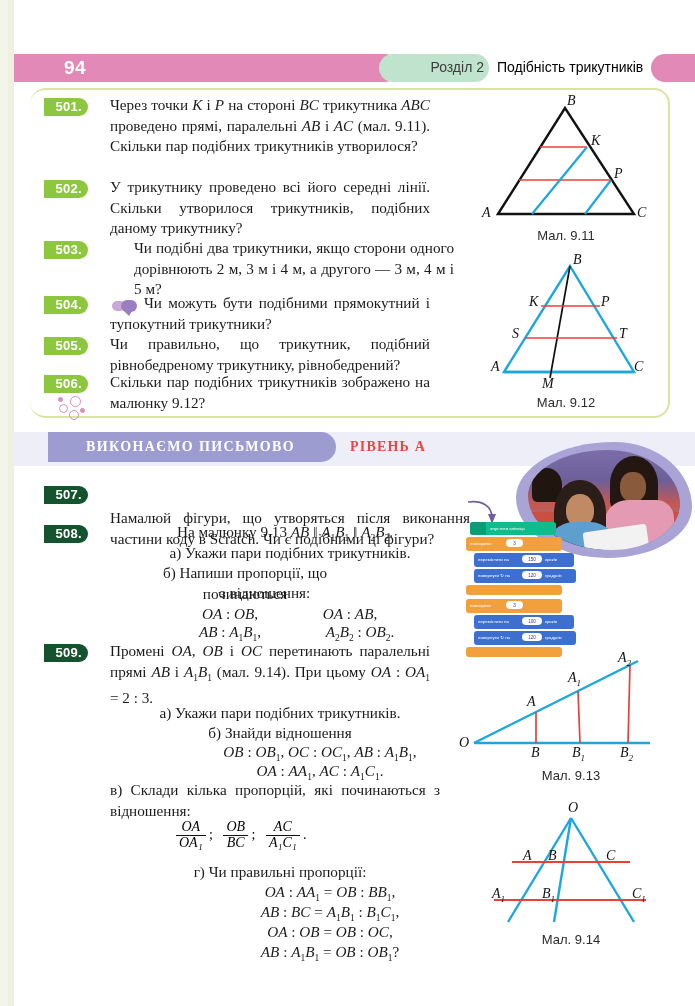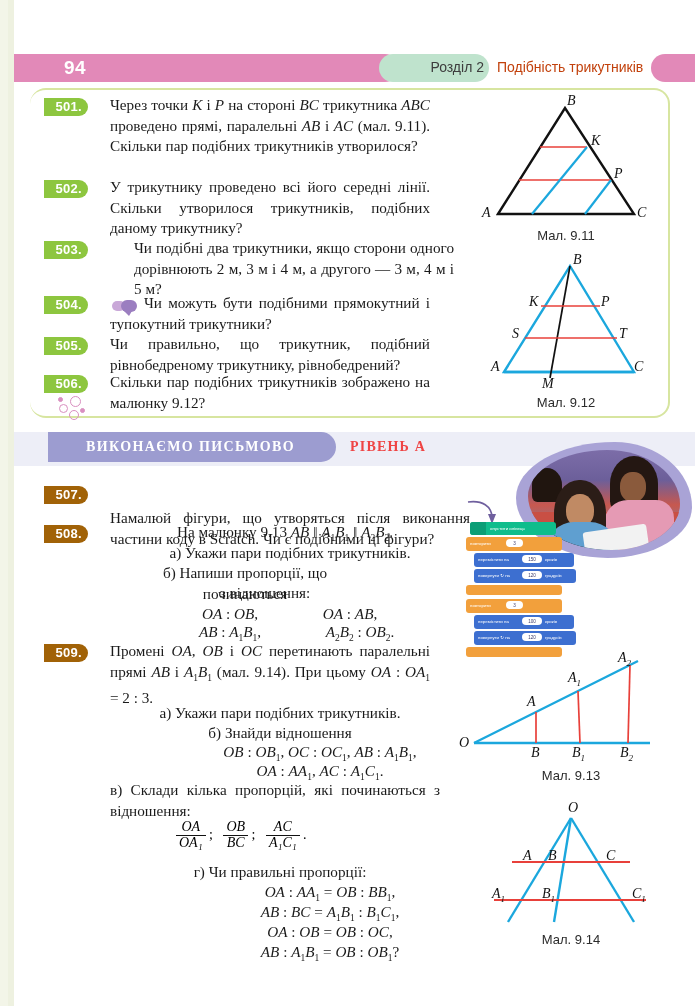--- a/index.html
+++ b/index.html
@@ -42,21 +42,21 @@
     font-family:"Liberation Sans", sans-serif;
     letter-spacing:.5px;
   }
   .chapter-label{
     position:absolute;left:385px;top:5px;width:85px;text-align:right;
     color:#3d3d3d;font-size:14px;
     font-family:"Liberation Sans", sans-serif;
   }
   .chapter-title{
     position:absolute;left:483px;top:5px;
-    color:#c2410c;font-size:14px;
+    color:#000000;font-size:14px;
     font-family:"Liberation Sans", sans-serif;
   }
 
   
   .oral-frame{
     position:absolute;left:30px;top:88px;width:640px;height:330px;
     border:2px solid #d7e5a0;border-radius:16px;
     border-left:none;
     box-sizing:border-box;
   }
@@ -70,21 +70,21 @@
     background:#8dc63f;
     color:#ffffff;
     font-family:"Liberation Sans", sans-serif;
     font-size:13px;font-weight:bold;
     text-align:right;
     padding-right:6px;
     box-sizing:border-box;
     line-height:18px;
     letter-spacing:.3px;
   }
-  .badge.violet{background:#a16207;}
+  .badge.violet{background:#14532d;}
   .body-text{
     position:absolute;
     font-family:"Liberation Serif", serif;
     font-size:15.2px;
     line-height:20.5px;
     color:#1a1a1a;
     text-align:justify;
     text-justify:inter-word;
   }
   .body-text i{font-style:italic;}

